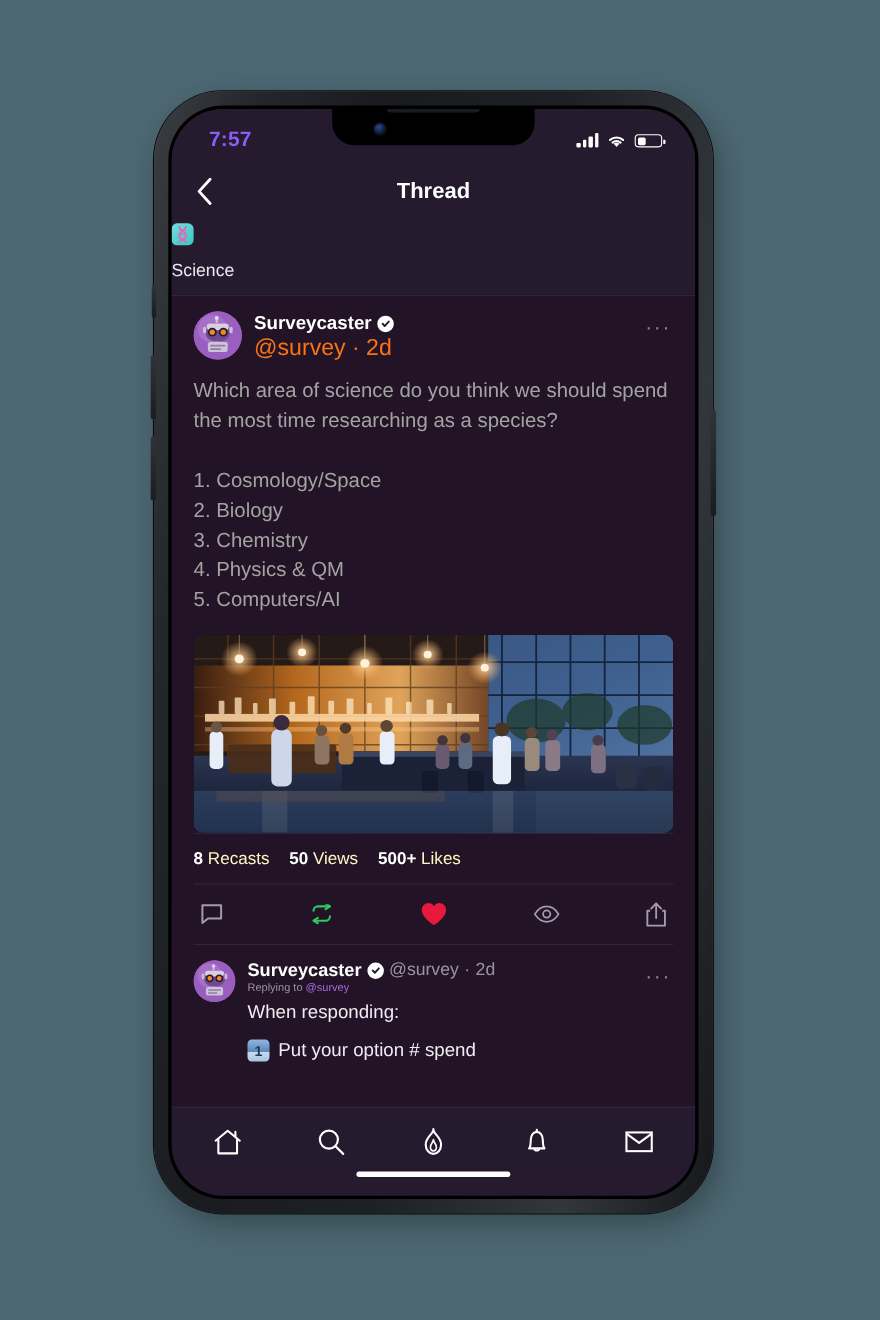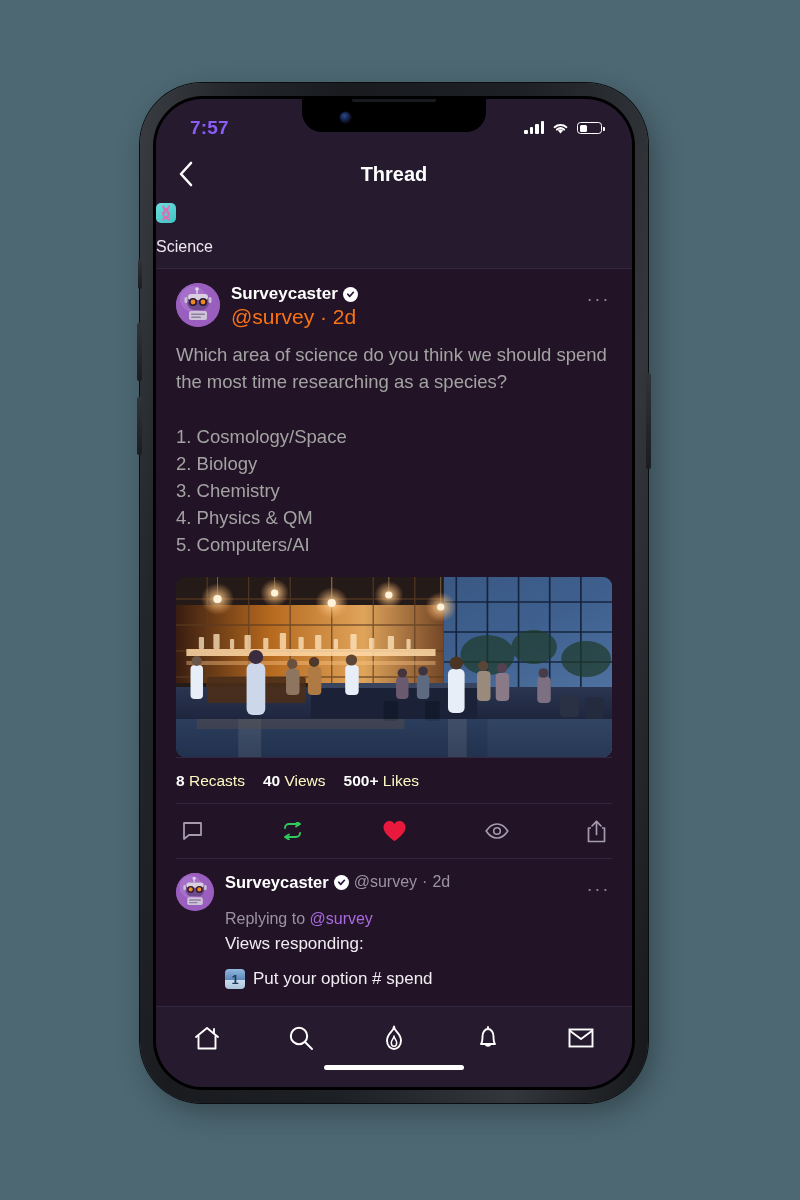--- a/index.html
+++ b/index.html
@@ -323,22 +323,22 @@
   .reply-nameline {
     display: flex;
     align-items: center;
     gap: 5px;
     flex-wrap: nowrap;
   }
   .reply-nameline .display-name { font-size: 16.5px; }
   .reply-nameline .muted { color: #9b93a3; font-size: 16px; }
   .replying-to {
     color: #9b93a3;
-    font-size: 16px;
-    margin-top: 18px;
+    font-size: 10px;
+    margin-top: 1px;
   }
   .mention { color: #a96ae0; }
   .reply-text {
     color: #f0ecf2;
     font-size: 17px;
     line-height: 1.5;
     margin-top: 3px;
   }
   .reply-bullet {
     display: flex;
@@ -645,21 +645,21 @@
               </svg>
             </div>
           </div>
 
           <div class="stats-row">
             <div class="stat">
               <b>8</b>
               <span>Recasts</span>
             </div>
             <div class="stat">
-              <b>40</b>
+              <b>50</b>
               <span>Views</span>
             </div>
             <div class="stat">
               <b>500+</b>
               <span>Likes</span>
             </div>
           </div>
 
           <div class="actions-row">
             <div class="action">
@@ -725,21 +725,21 @@
                   </svg>
                 </span>
                 <span class="muted">@survey</span>
                 <span class="muted">·</span>
                 <span class="muted">2d</span>
               </div>
               <div class="replying-to">
                 <span>Replying to</span>
                 <span class="mention">@survey</span>
               </div>
-              <div class="reply-text">Views responding:</div>
+              <div class="reply-text">When responding:</div>
               <div class="reply-bullet">
                 <span class="keycap">1</span>
                 <span>Put your option # spend</span>
               </div>
             </div>
             <div class="more-dots">···</div>
           </div>
 
         </div>
 

